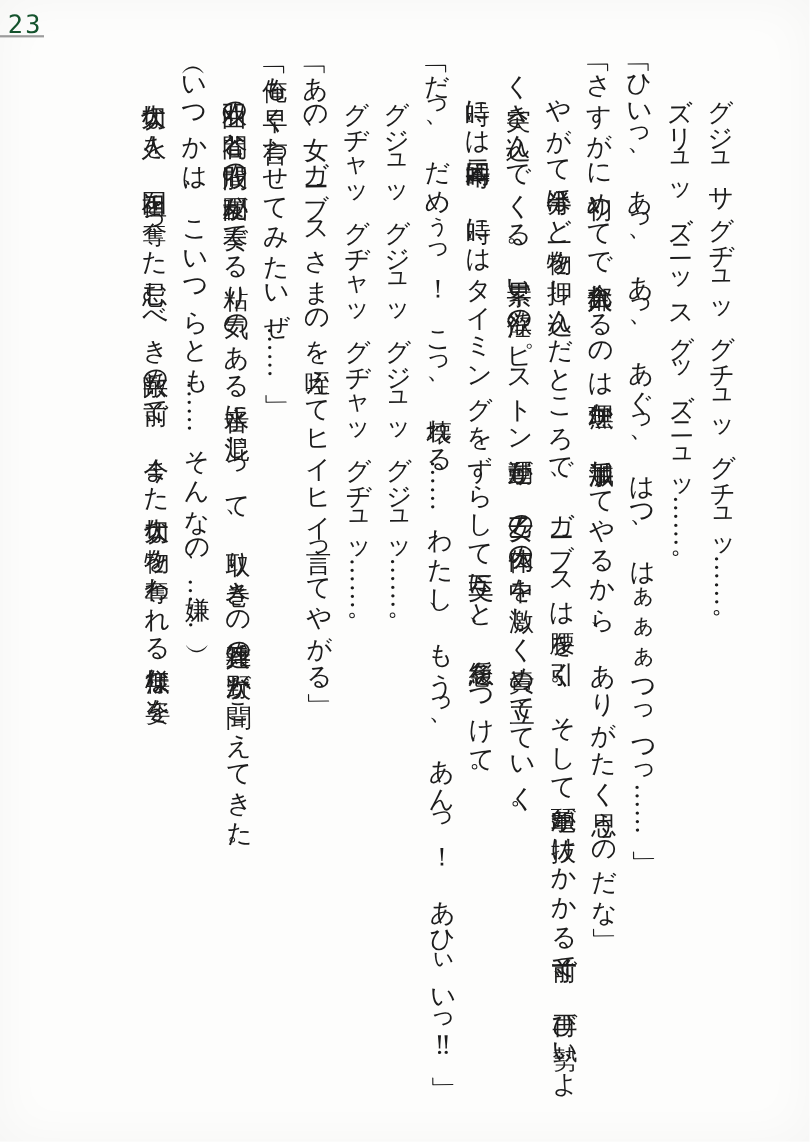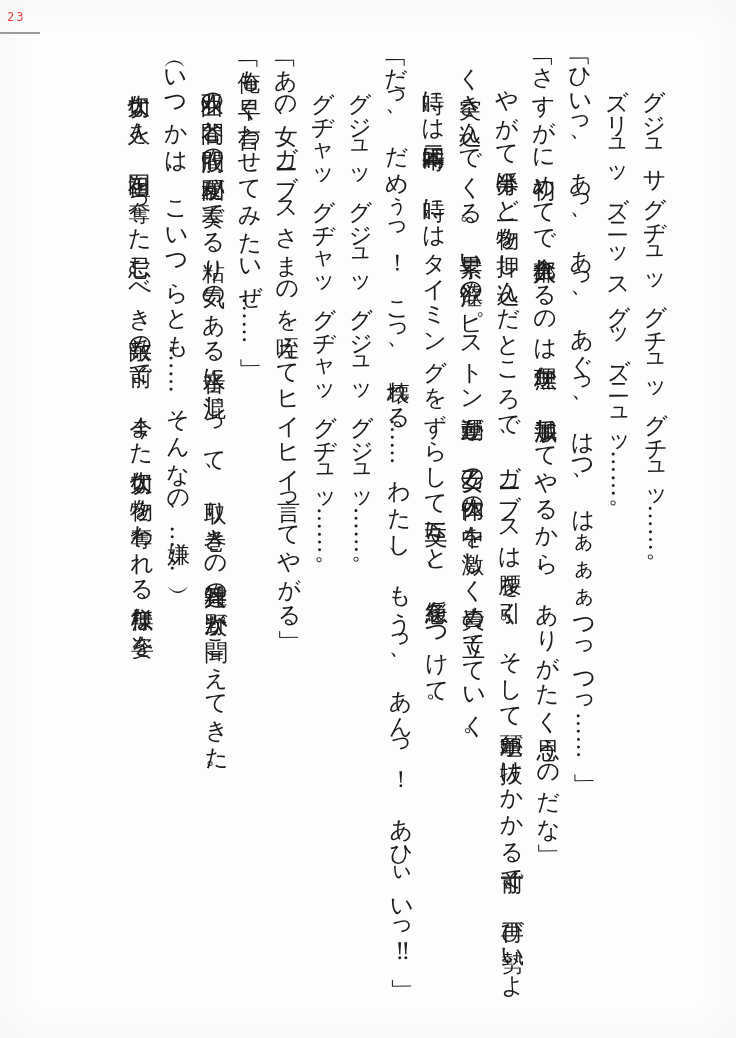--- a/index.html
+++ b/index.html
@@ -36,23 +36,23 @@
     padding: 0;
   }
   .vtext p.indent {
     text-indent: 1em;
   }
   .pagenum {
     position: absolute;
     top: 10px;
     left: 7px;
     font-family: "DejaVu Sans Mono", "Liberation Mono", monospace;
-    font-size: 12px;
+    font-size: 23px;
     letter-spacing: 2px;
-    color: #ef4444;
+    color: #14532d;
   }
   .pagenum-rule {
     position: absolute;
     top: 32px;
     left: 0;
     width: 40px;
     height: 2px;
     background: #9b9b9b;
   }
 </style>

